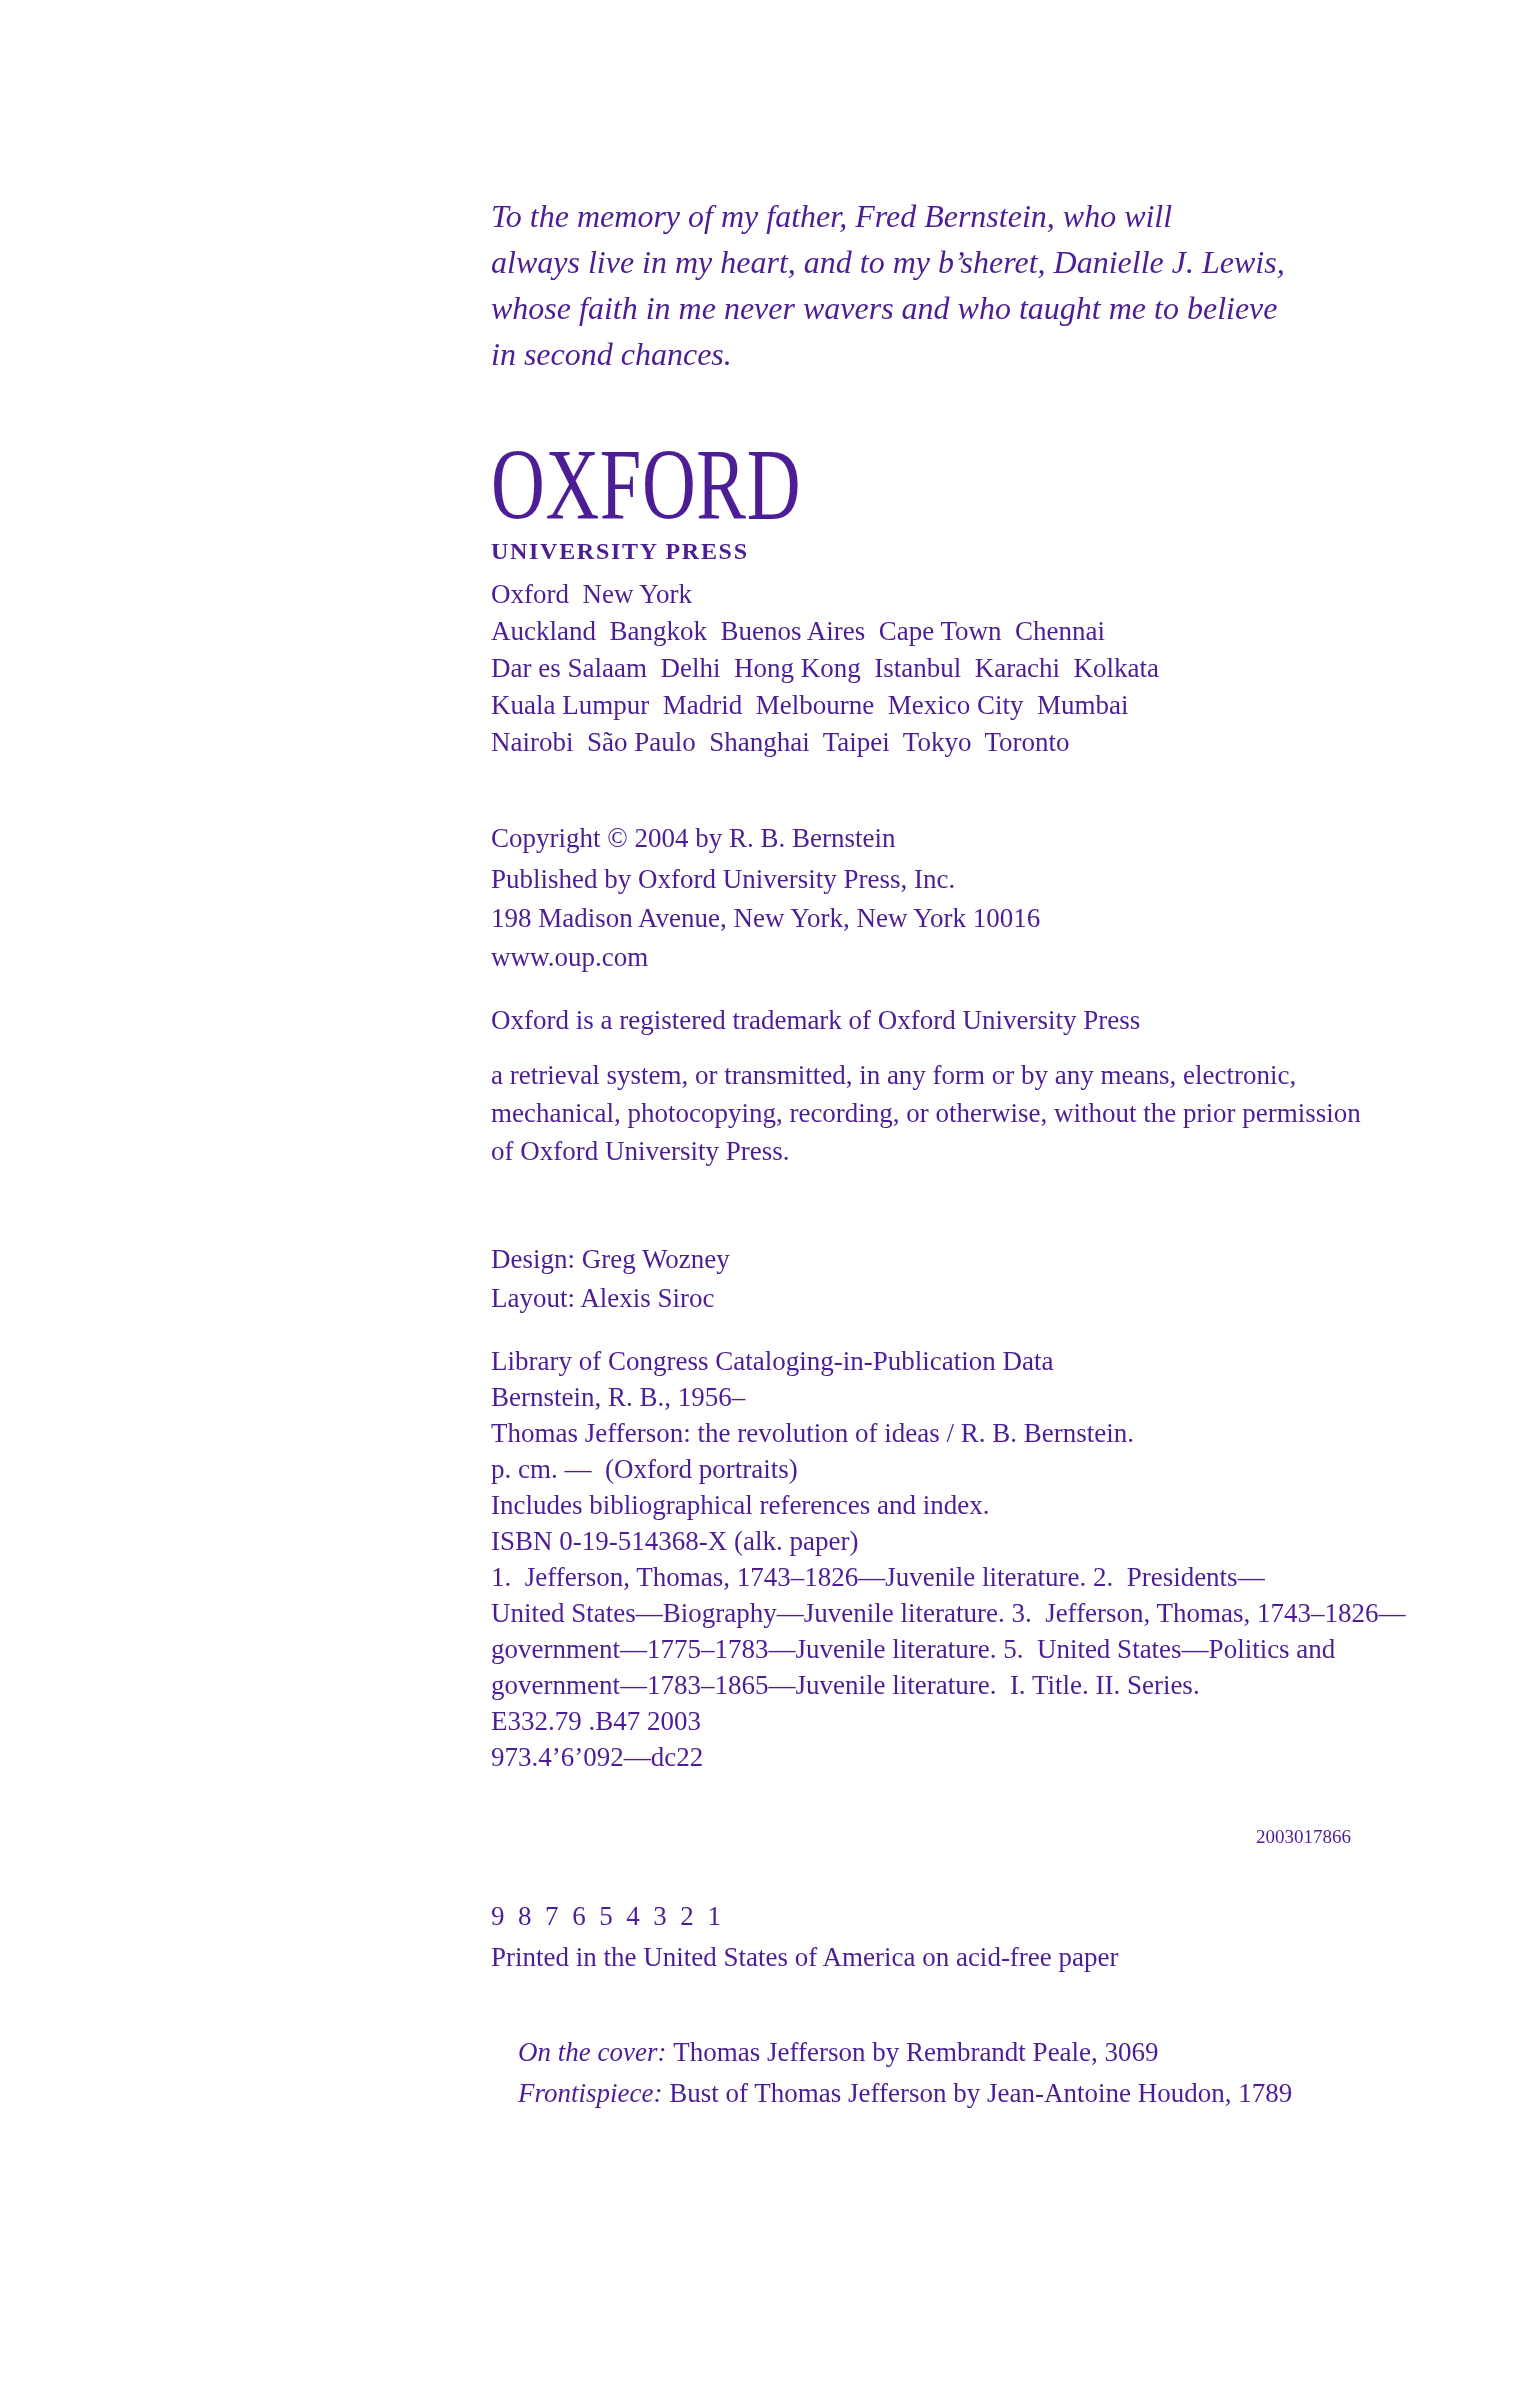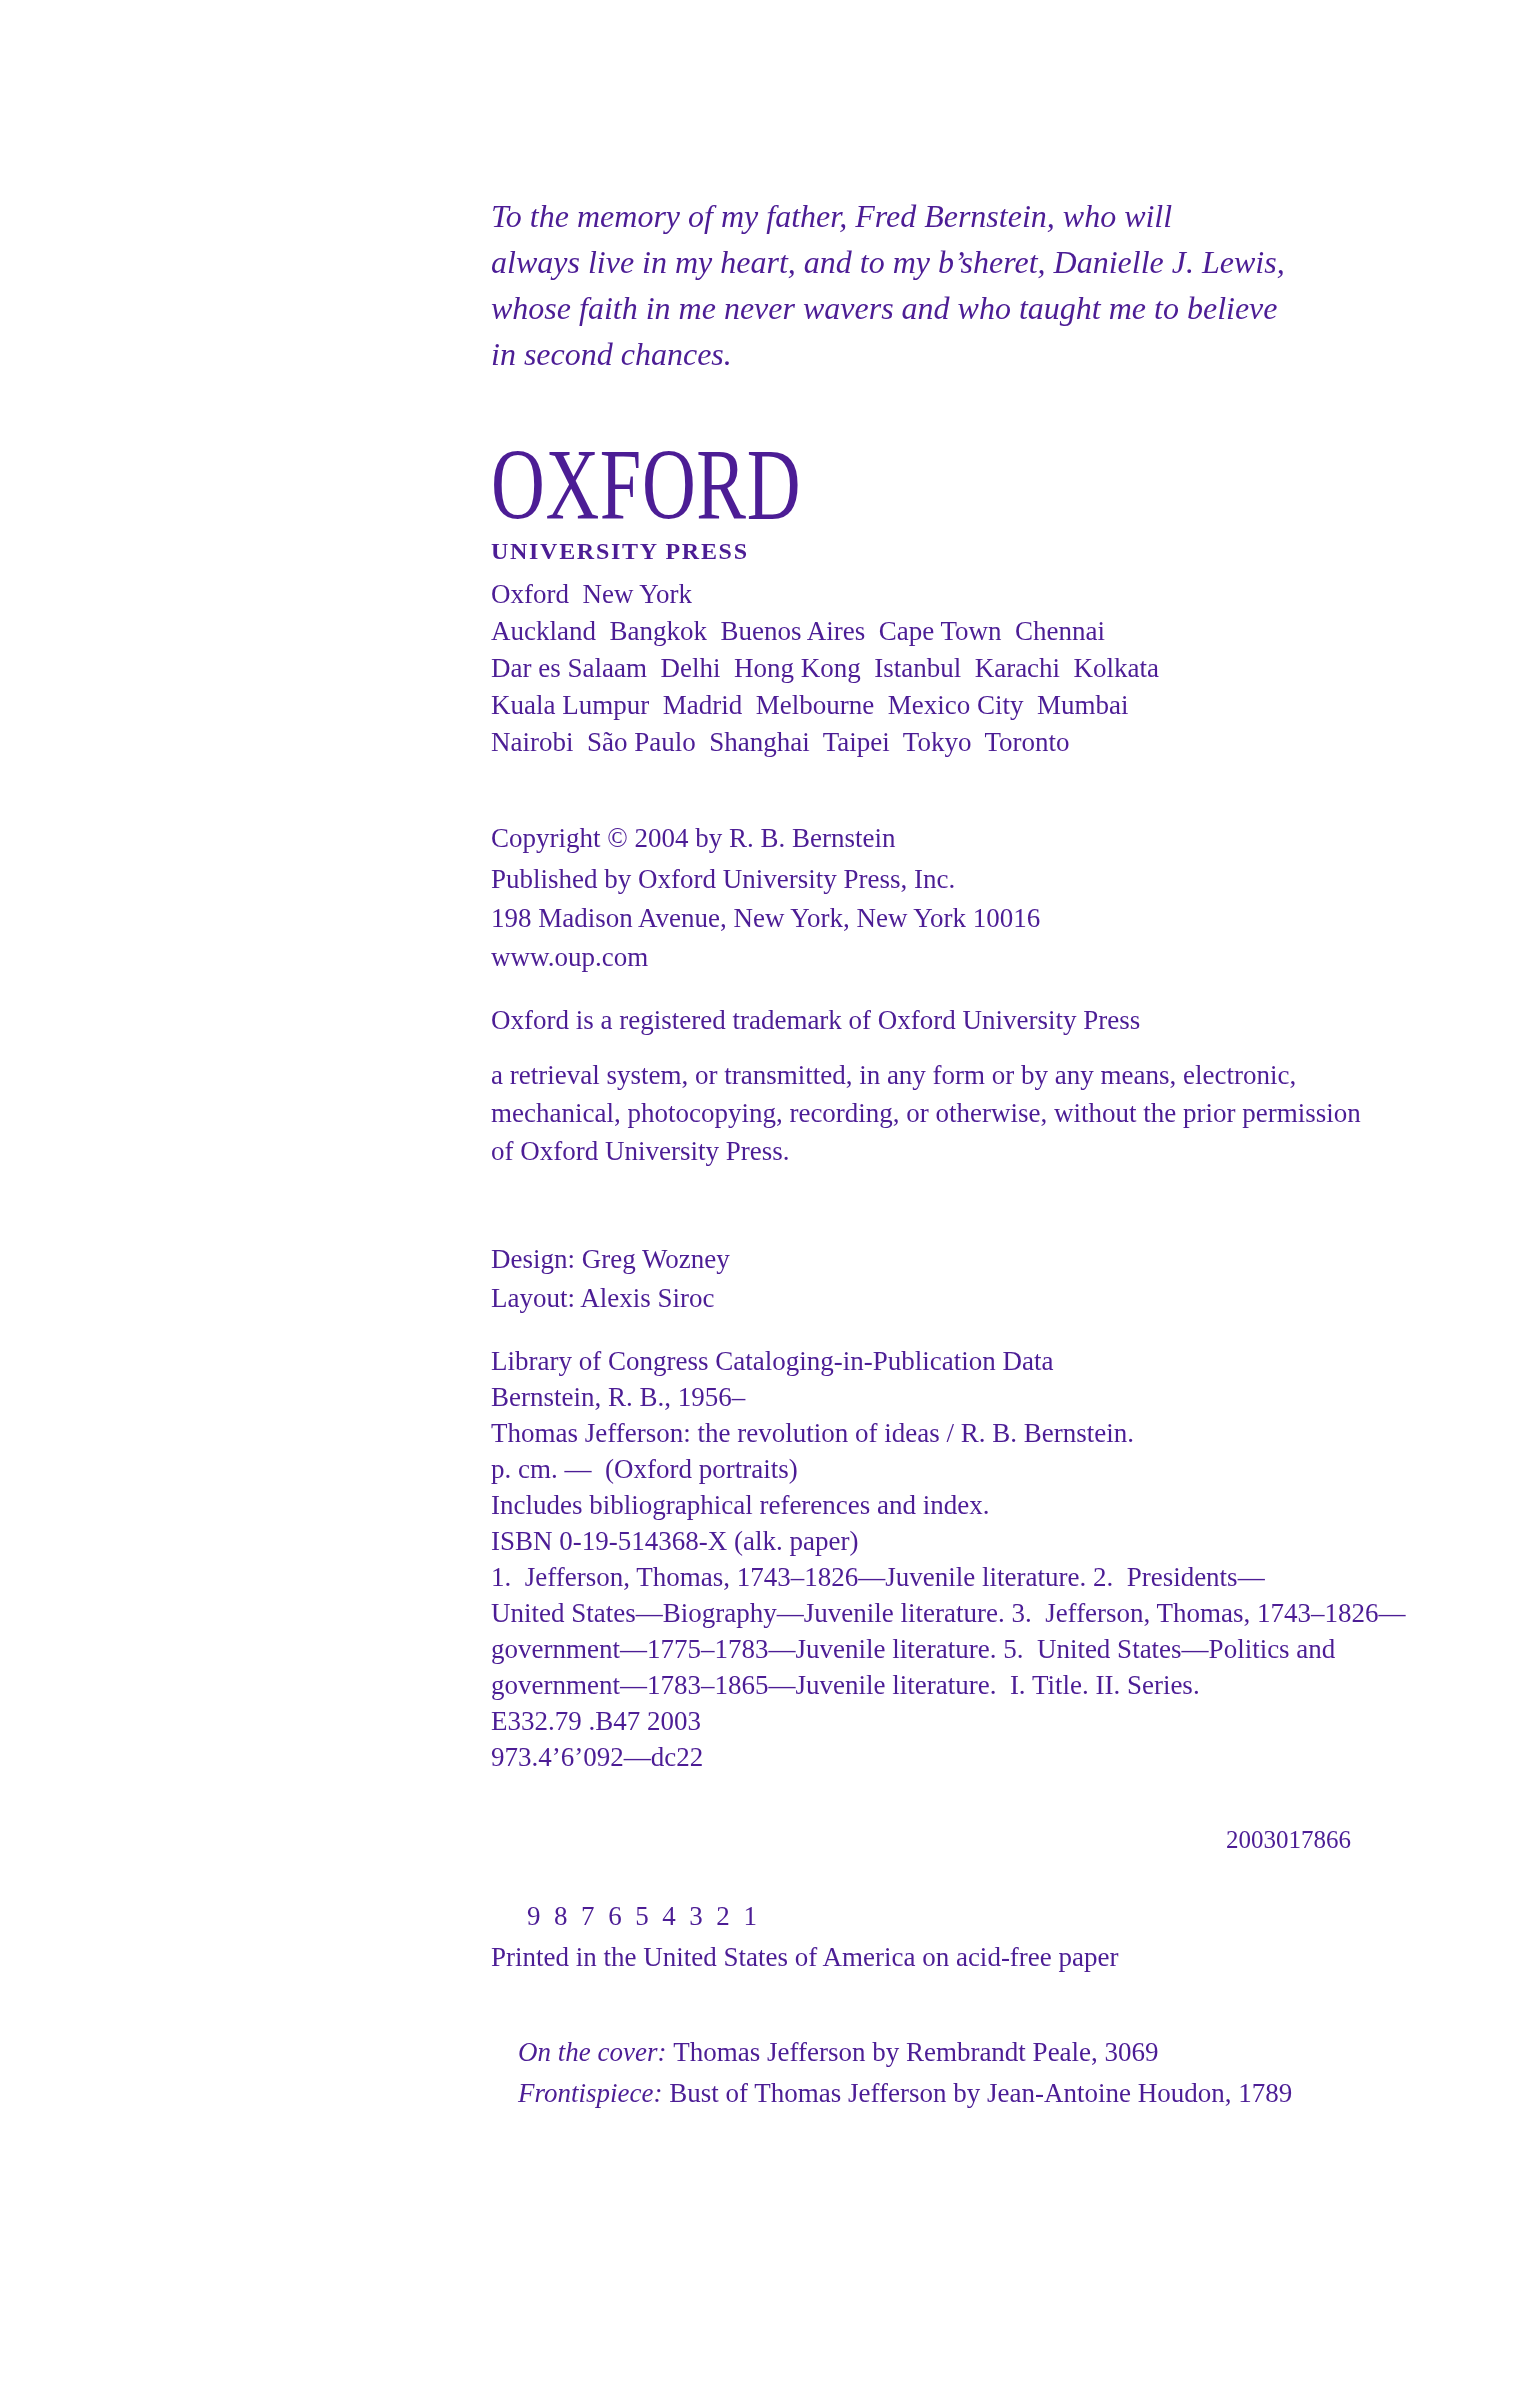--- a/index.html
+++ b/index.html
@@ -43,29 +43,28 @@
   #rights{top:1056px;}
   #rights .line{line-height:38px;}
   #credits{top:1240px;}
   #credits .line{line-height:39px;}
   #cip{top:1343px;}
   #cip .line{line-height:36px;}
   #lccn-number{
     top:1826px;
     width:860px;
     text-align:right;
-    font-size:25px;
+    font-size:19px;
     white-space:pre;
   }
   #printing-sequence{
     top:1901px;
     font-size:27px;
     word-spacing:6.8px;
     white-space:pre;
-    margin-left:36px;
   }
   #printed-notice{top:1939px;}
   #cover-note{top:1997px;}
   #frontispiece-note{top:2038px;text-align:center;}
   .note-label{font-style:italic;padding-right:0.25em;}
 </style>
 </head>
 <body>
 
 <div id="page">

